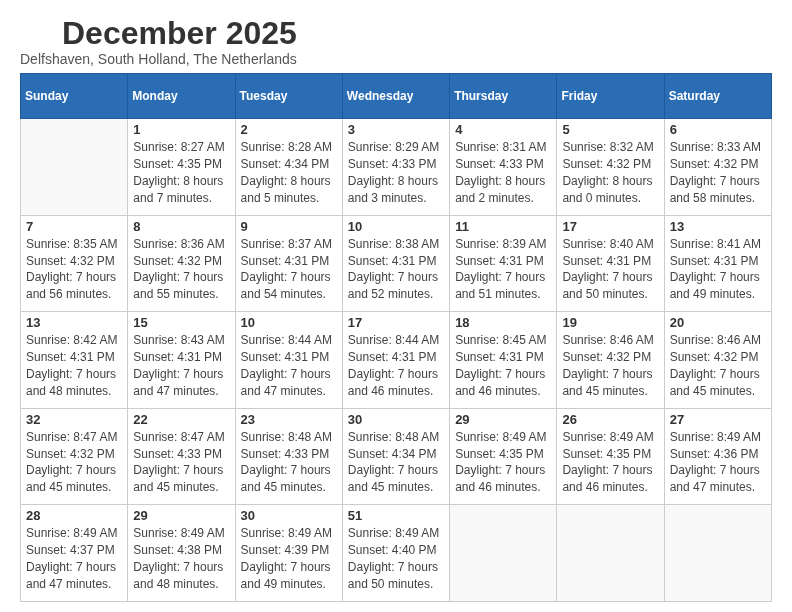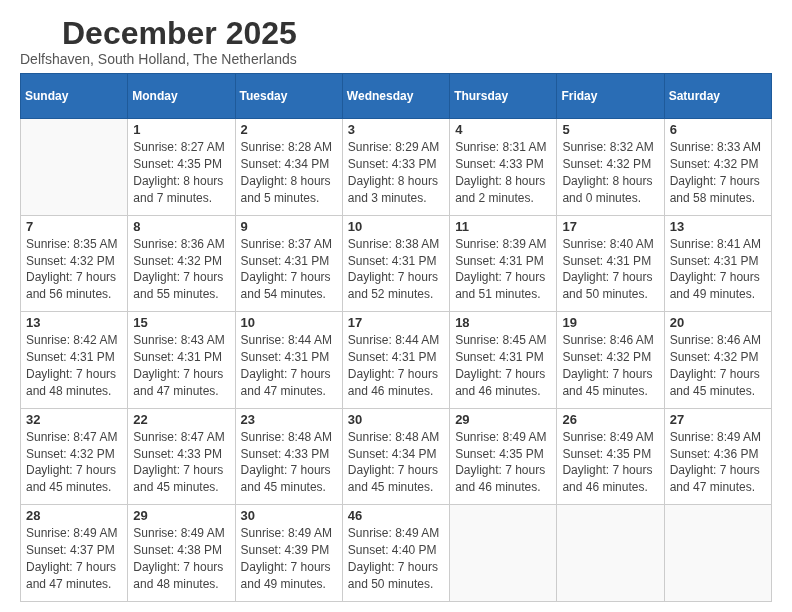--- a/index.html
+++ b/index.html
@@ -249,21 +249,21 @@
           </td>
           <td>
             <span class="day-num">29</span>
             <div class="day-info">Sunrise: 8:49 AM<br>Sunset: 4:38 PM<br>Daylight: 7 hours<br>and 48 minutes.</div>
           </td>
           <td>
             <span class="day-num">30</span>
             <div class="day-info">Sunrise: 8:49 AM<br>Sunset: 4:39 PM<br>Daylight: 7 hours<br>and 49 minutes.</div>
           </td>
           <td>
-            <span class="day-num">46</span>
+            <span class="day-num">51</span>
             <div class="day-info">Sunrise: 8:49 AM<br>Sunset: 4:40 PM<br>Daylight: 7 hours<br>and 50 minutes.</div>
           </td>
           <td class="empty-cell"></td>
           <td class="empty-cell"></td>
           <td class="empty-cell"></td>
         </tr>
       </tbody>
   </table>
 </div>
 

